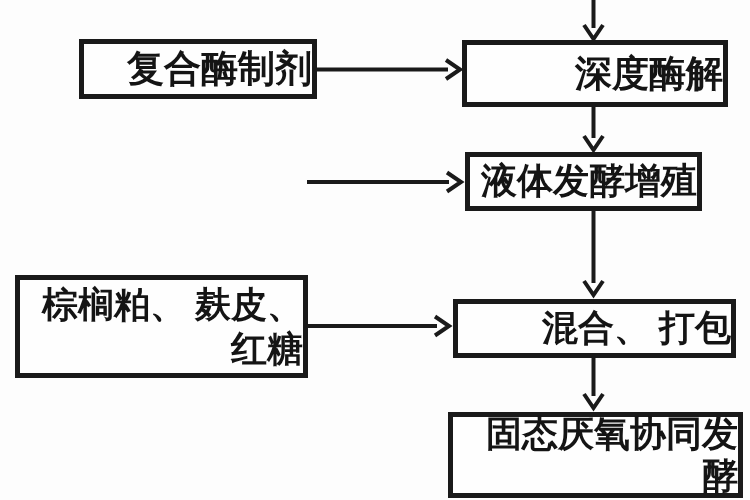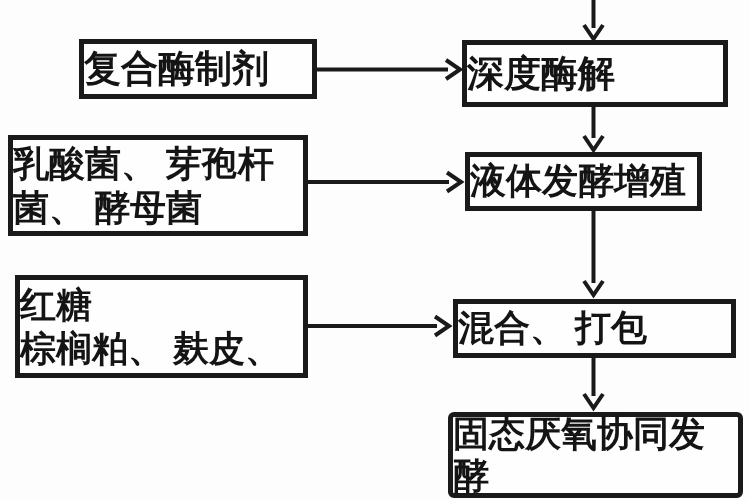--- a/index.html
+++ b/index.html
@@ -9,32 +9,32 @@
     font-family:"Liberation Serif","DejaVu Serif",serif;
   }
   .stage{position:relative;width:750px;height:500px;background:var(--bg);}
   .connectors{position:absolute;left:0;top:0;pointer-events:none;}
   .connectors path{stroke:var(--ink);fill:none;}
   .connectors .shaft{stroke-width:4;}
   .connectors .head{stroke-width:4;}
   .box{
     position:absolute;box-sizing:border-box;
     border:5px solid var(--ink);background:#fefefe;
-    display:flex;flex-direction:column;align-items:flex-start;justify-content:center;
+    display:flex;flex-direction:column;align-items:flex-end;justify-content:center;
     text-align:center;color:#141414;font-weight:600;
     white-space:nowrap;
   }
   .box .ln{display:block;}
   .b-l1{left:79px;top:39px;width:238px;height:60px;font-size:37px;}
   .b-l2{left:8px;top:135px;width:300px;height:101px;font-size:36px;line-height:44px;}
   .b-l3{left:15px;top:275px;width:293px;height:103px;font-size:36px;line-height:44px;}
   .b-r1{left:462px;top:40px;width:266px;height:67px;font-size:37px;}
   .b-r2{left:465px;top:152px;width:237px;height:59px;font-size:36px;}
   .b-r3{left:453px;top:299px;width:283px;height:59px;font-size:36px;}
-  .b-r4{left:448px;top:412px;width:295px;height:86px;font-size:36px;line-height:42px;border-radius:6px;}
+  .b-r4{left:448px;top:412px;width:295px;height:86px;font-size:36px;line-height:42px;}
 </style>
 </head>
 <body>
 
 <div class="stage">
 
   <svg class="connectors" width="750" height="500" viewBox="0 0 750 500">
     <g>
       <path class="shaft" d="M593.5,0 L593.5,28"></path>
       <path class="head" d="M584,25 L593.5,39 L603,25"></path>
@@ -62,28 +62,24 @@
     <g>
       <path class="shaft" d="M593.5,357 L593.5,396"></path>
       <path class="head" d="M584,394 L593.5,408 L603,394"></path>
     </g>
   </svg>
 
   <div class="box b-l1">
     <span class="ln">复合酶制剂</span>
   </div>
 
-  <div class="box b-l2">
-    <span class="ln">乳酸菌、 芽孢杆</span>
-    <span class="ln">菌、 酵母菌</span>
-  </div>
 
   <div class="box b-l3">
+    <span class="ln">棕榈粕、 麸皮、</span>
     <span class="ln">红糖</span>
-    <span class="ln">棕榈粕、 麸皮、</span>
   </div>
 
   <div class="box b-r1">
     <span class="ln">深度酶解</span>
   </div>
 
   <div class="box b-r2">
     <span class="ln">液体发酵增殖</span>
   </div>
 

